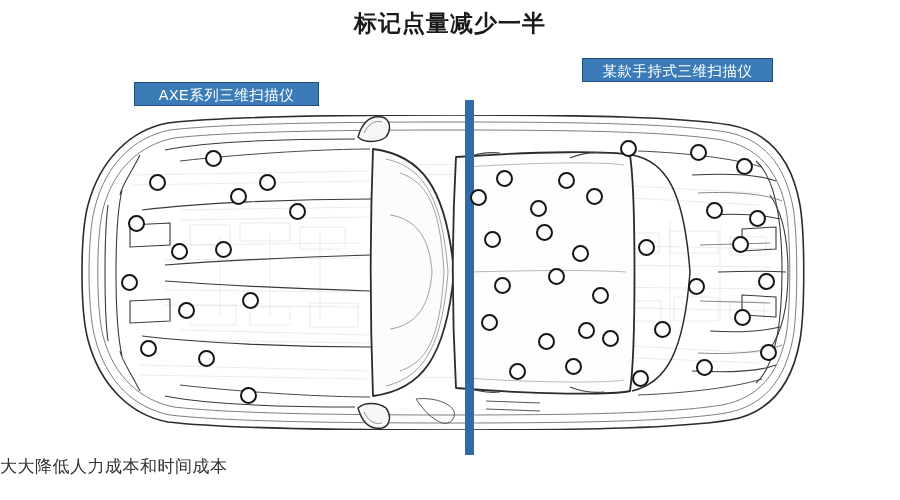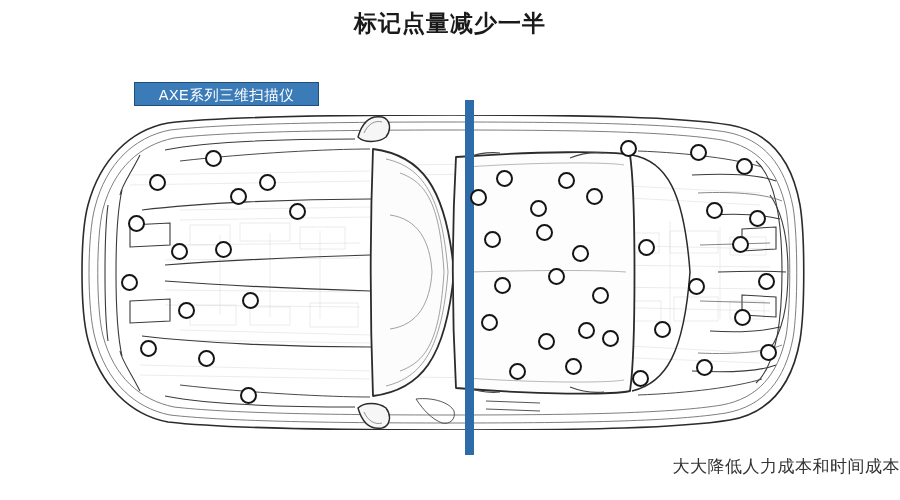--- a/index.html
+++ b/index.html
@@ -64,21 +64,21 @@
     height: 355px;
     background: #2d6ca8;
   }
 
   
   .caption {
     position: absolute;
     left: 0;
     top: 455px;
     width: 900px;
-    text-align: right;
+    text-align: left;
     font-size: 17px;
     color: #333333;
     letter-spacing: 0.5px;
     white-space: nowrap;
   }
 
   
   #car-figure {
     position: absolute;
     left: 70px;
@@ -109,20 +109,21 @@
 </style>
 </head>
 <body>
 
 <div id="stage">
 
   <div class="title">标记点量减少一半</div>
 
   <div class="label-box" id="label-left">AXE系列三维扫描仪</div>
 
+  <div class="label-box" id="label-right">某款手持式三维扫描仪</div>
 
   <div id="car-figure">
     <svg id="car-svg" viewBox="0 0 740 315" xmlns="http://www.w3.org/2000/svg">
       <defs>
         <clipPath id="bodyClip">
           <path d="M98,8 C150,2 250,0 380,0 C520,0 610,2 660,10
                    C700,17 722,45 730,90 C735,120 735,195 730,225
                    C722,270 700,298 660,305 C610,313 520,315 380,315
                    C250,315 150,313 98,307 C60,300 30,270 18,225
                    C10,195 10,120 18,90 C30,45 60,15 98,8 Z"></path>

